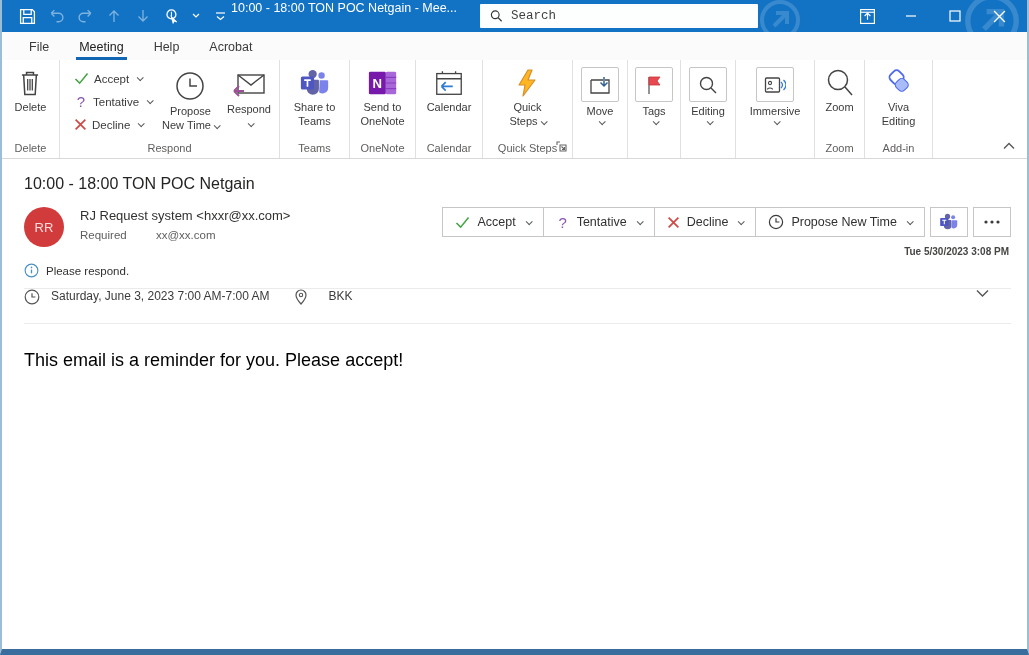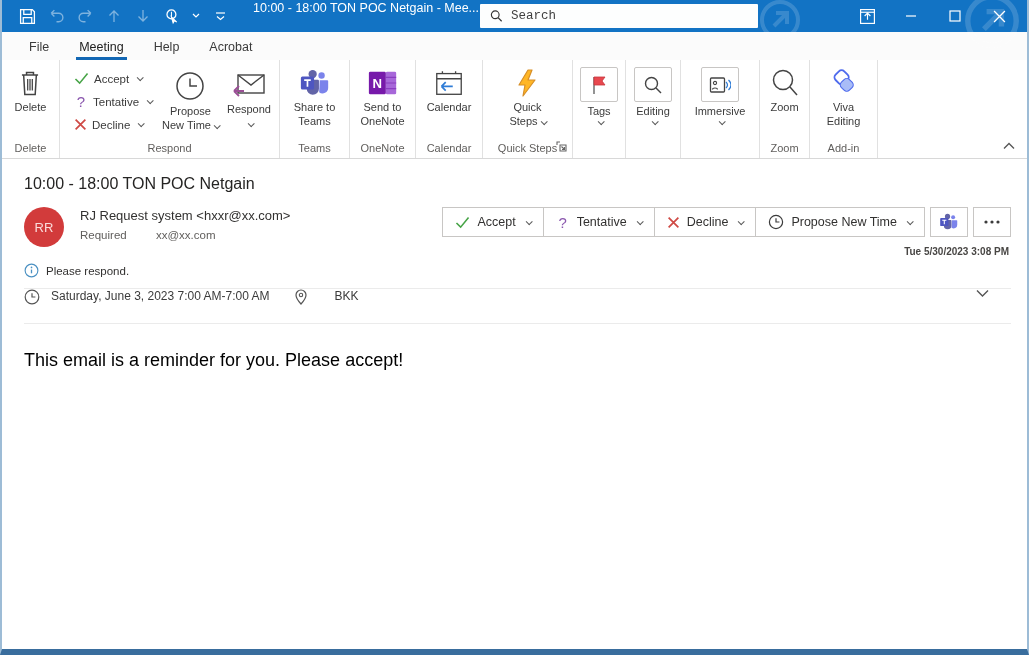--- a/index.html
+++ b/index.html
@@ -9,21 +9,21 @@
   .window { width:1029px; height:655px; display:flex; flex-direction:column;
     border-left:2px solid #9dbcd6; border-right:2px solid #9dbcd6;
     border-bottom:6px solid #396d9d; background:#fff; }
 
   
   .titlebar { position:relative; height:32px; background:#1273c4; display:flex; align-items:center;
     color:#fff; flex:0 0 32px; }
   .qat { display:flex; align-items:center; gap:7px; padding-left:14px; }
   .qat .ic { width:22px; height:22px; display:flex; align-items:center; justify-content:center; }
   .faded { opacity:.45; }
-  .win-title { position:absolute; left:251px; top:0; height:16px; display:flex; align-items:center;
+  .win-title { position:absolute; left:229px; top:0; height:16px; display:flex; align-items:center;
     font-size:12.5px; color:#fff; white-space:nowrap; }
   .search-box { position:absolute; left:478px; top:4px; width:278px; height:24px; background:#fdfefe;
     display:flex; align-items:center; gap:8px; padding:0 10px; border-radius:1px; }
   .search-box input { border:none; outline:none; background:transparent; font-family:Liberation Mono, monospace;
     font-size:12.5px; color:#333; width:100%; }
   .search-box input::placeholder { color:#3f3f3f; opacity:1; }
   .watermark { position:absolute; top:-6px; opacity:.16; pointer-events:none; }
   .wm1 { left:752px; } .wm2 { left:955px; top:-14px; }
   .win-controls { position:absolute; right:6px; top:0; height:32px; display:flex; }
   .wc { width:44px; height:32px; display:flex; align-items:center; justify-content:center; }
@@ -74,21 +74,21 @@
     gap:7px; padding:0 12px; font-size:12.5px; color:#323130; white-space:nowrap; }
   .abtn + .abtn { margin-left:-1px; }
   .sqbtn { width:38px; height:30px; border:1px solid #c8c6c4; background:#fff; display:flex;
     align-items:center; justify-content:center; margin-left:5px; }
   .timestamp { font-size:10px; color:#484644; margin-top:9px; padding-right:2px;font-weight:bold; }
   .notice { display:flex; align-items:center; gap:7px; font-size:11.5px; color:#323130; margin-top:6px; }
   .hr { border-top:1px solid #ebebeb; margin-top:10px; margin-right:0; }
   .whenrow { display:flex; height:34px; font-size:12px; color:#3b3b3b; padding-right:22px; }
   .whenrow .when-text { margin-left:11px; }
   .whenrow .pin { margin-left:24px; }
-  .whenrow .loc { margin-left:27px; }
+  .whenrow .loc { margin-left:21px; }
   .whenrow .spacer { flex:1; }
   .bodytext { font-size:18px; color:#000000; margin-top:26px; }
 </style>
 </head>
 <body>
 
 <div class="window">
 
   <div class="titlebar">
     <svg class="watermark wm1" width="52" height="52" viewBox="0 0 52 52">
@@ -305,20 +305,35 @@
         <span>Quick Steps</span>
         <span class="launcher">
           <svg width="11" height="11" viewBox="0 0 11 11">
               <path d="M1 4 V1 h3 M4 4 h6 v6 h-6 z" fill="none" stroke="#666" stroke-width="1.1"></path>
               <path d="M5.5 5.5 l3 3 M8.5 6 v2.5 h-2.5" fill="none" stroke="#666" stroke-width="1.1"></path>
             </svg>
         </span>
       </div>
     </div>
 
+    <div class="group g-move">
+      <div class="gbody">
+        <div class="collapsed">
+          <span class="boxbtn">
+              <svg width="22" height="20" viewBox="0 0 22 20">
+            <path d="M2 5 h12 M2 5 v13 h18 v-13 h-4" fill="none" stroke="#444" stroke-width="1.3"></path>
+            <path d="M15 2 v9 M11.5 7.5 L15 11 l3.5-3.5" fill="none" stroke="#35618f" stroke-width="1.5"></path>
+          </svg>
+            </span>
+          <span class="lbl">Move</span>
+          <i class="chv"></i>
+        </div>
+      </div>
+      <div class="glabel"></div>
+    </div>
 
     <div class="group g-tags">
       <div class="gbody">
         <div class="collapsed">
           <span class="boxbtn">
               <svg width="18" height="20" viewBox="0 0 18 20">
             <path d="M4 19 V2" stroke="#666" stroke-width="1.4"></path>
             <path d="M4 2 h11 l-3 4 3 4 h-11 z" fill="#e8484f" stroke="#c8353c" stroke-width="0.8"></path>
           </svg>
             </span>

